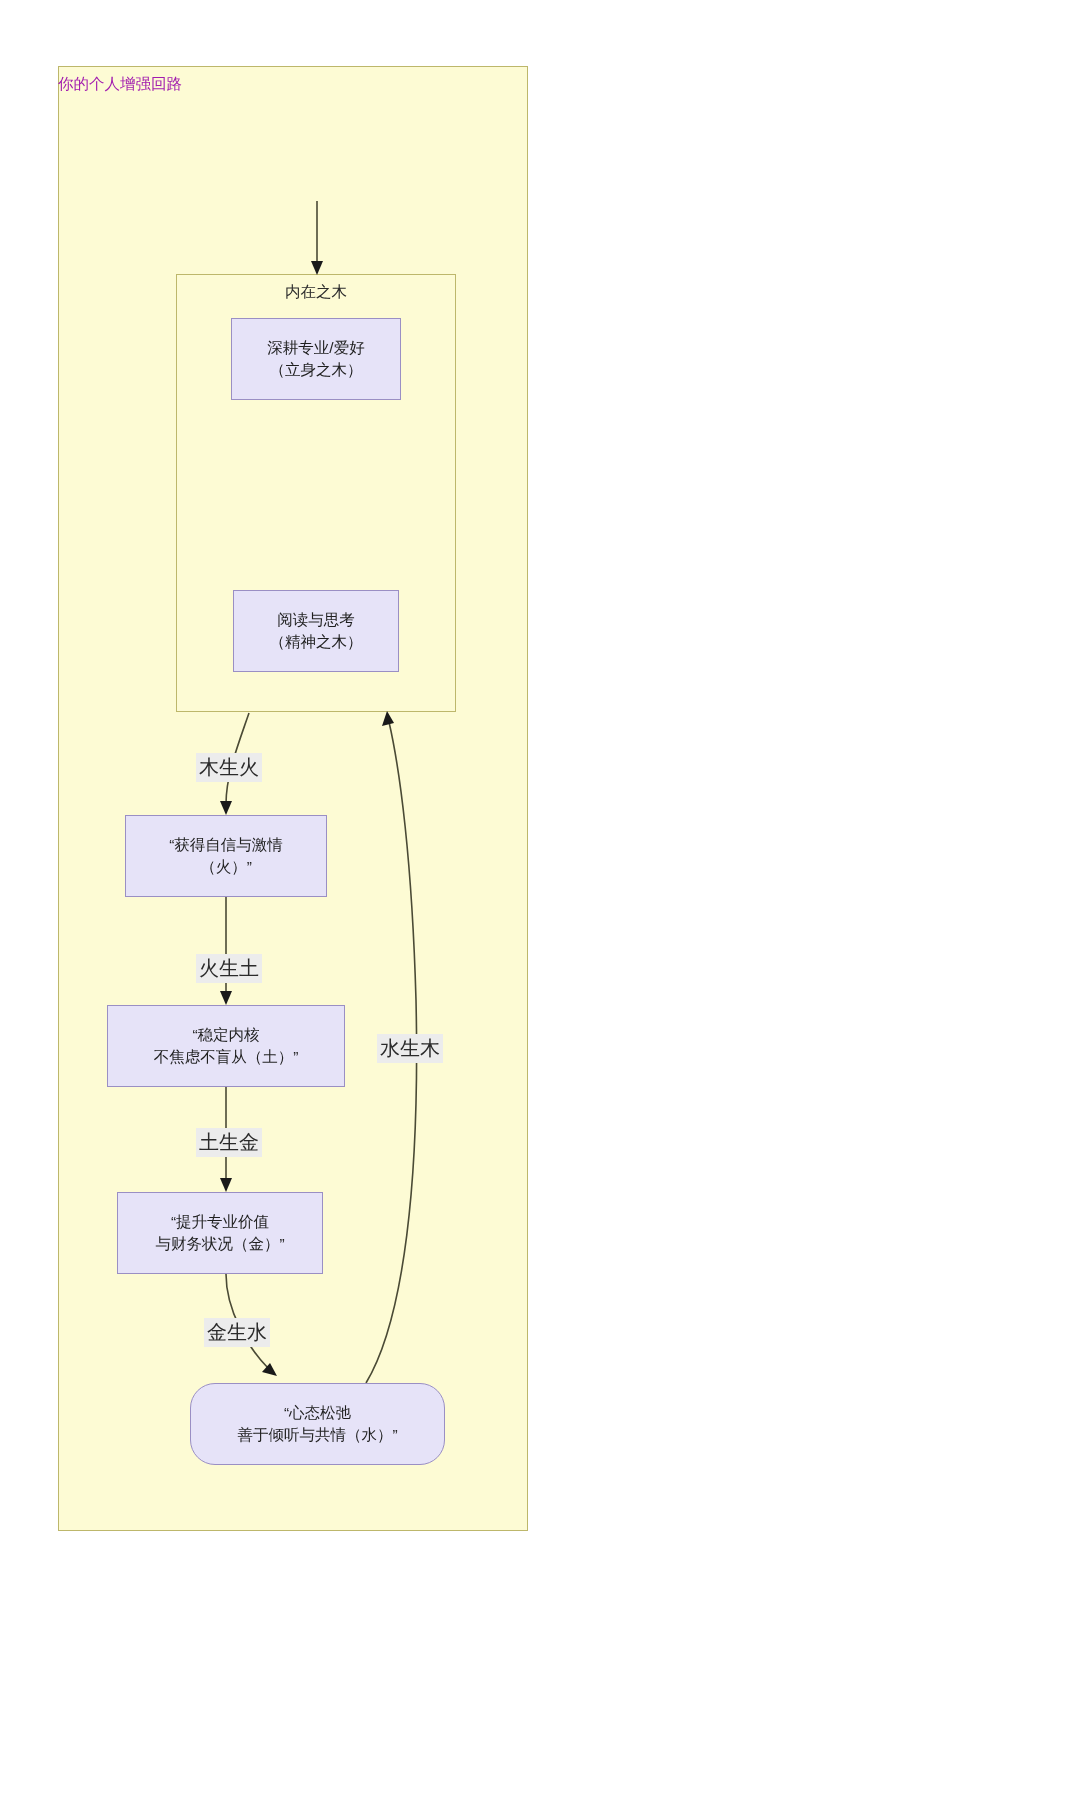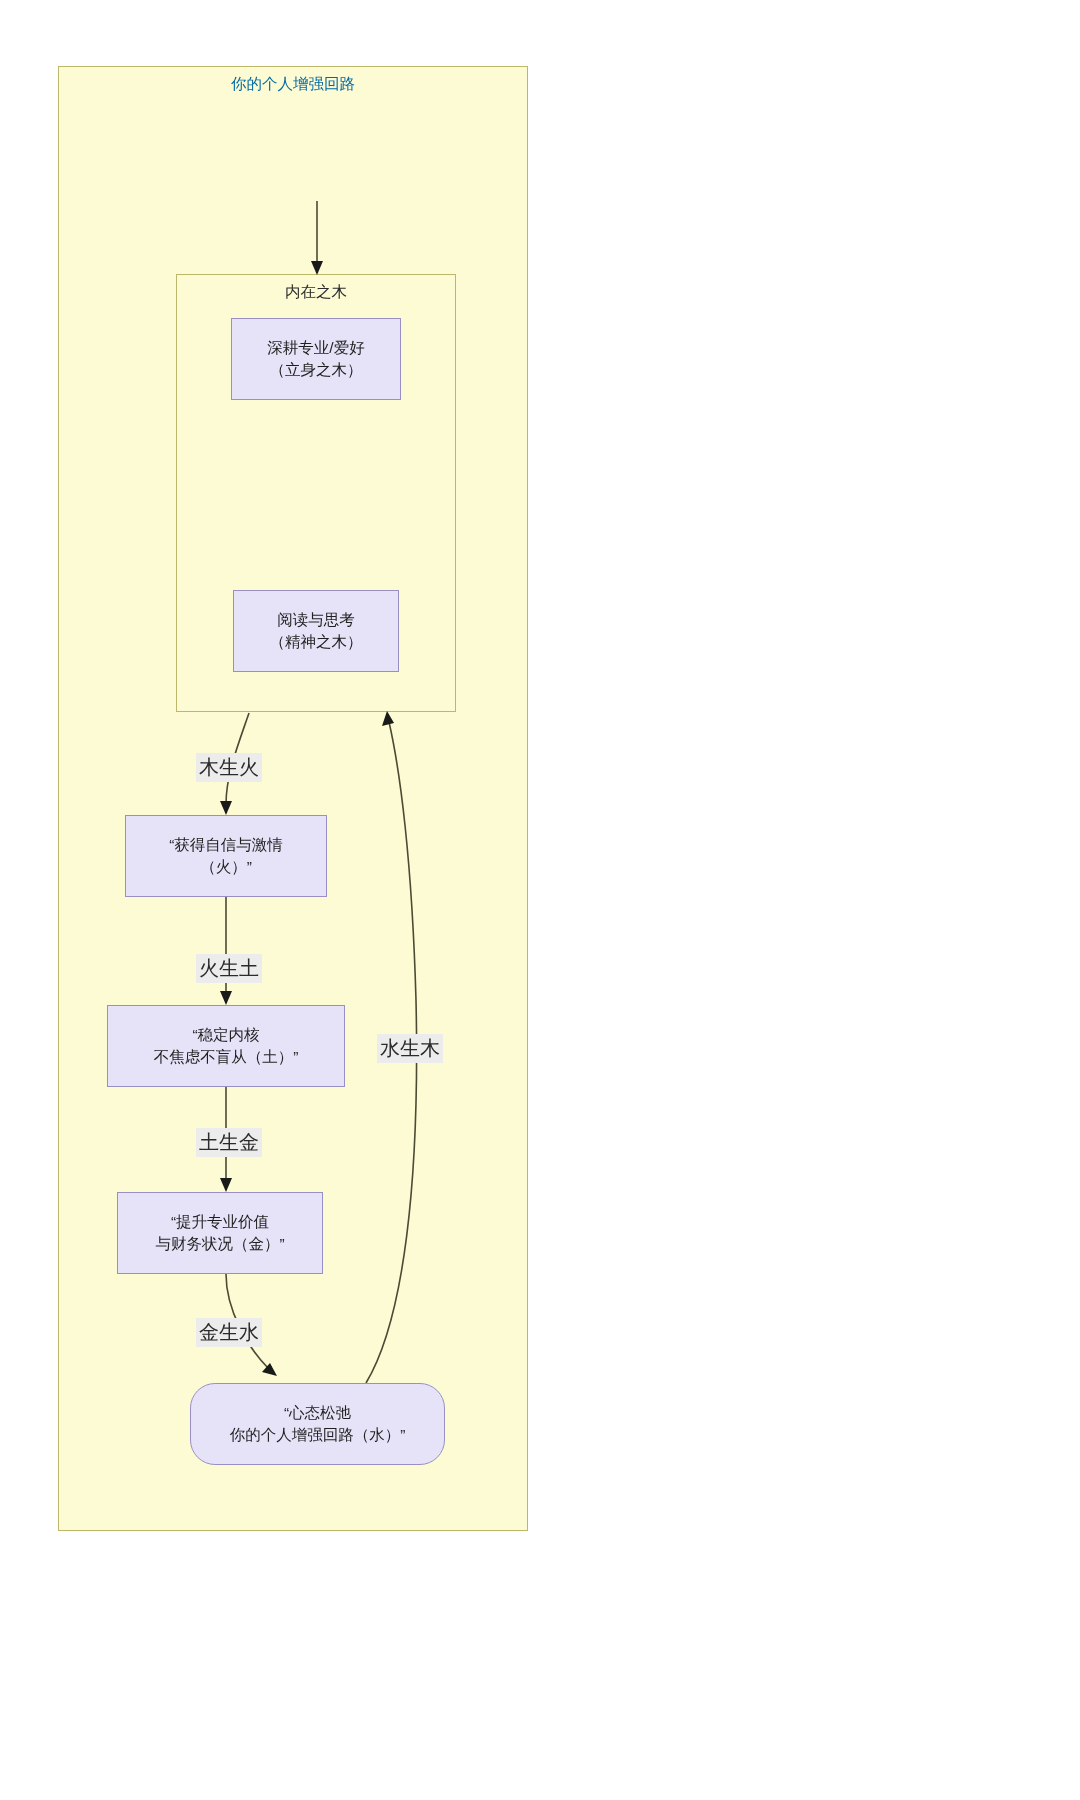--- a/index.html
+++ b/index.html
@@ -21,23 +21,23 @@
     position: absolute;
     left: 58px; top: 66px;
     width: 470px; height: 1465px;
     background: #fdfbd4;
     border: 1px solid #bdb76b;
   }
   .outer-title {
     position: absolute;
     left: 58px; top: 74px;
     width: 470px;
-    text-align: center;
+    text-align: left;
     font-size: 15.5px;
-    color: #0369a1;
+    color: #a21caf;
     line-height: 1.3;
   }
 
   
   .inner-subgraph {
     position: absolute;
     left: 176px; top: 274px;
     width: 280px; height: 438px;
     background: #fdfbd4;
     border: 1px solid #bdb76b;
@@ -83,21 +83,21 @@
     position: absolute;
     background: #ececec;
     font-size: 20px;
     color: #2b2b2b;
     padding: 1px 3px;
     white-space: nowrap;
   }
   #lbl-wood-fire  { left: 196px; top: 753px; }
   #lbl-fire-earth { left: 196px; top: 941px; margin-top: 13px; }
   #lbl-earth-metal{ left: 196px; top: 1128px; }
-  #lbl-metal-water{ left: 196px; top: 1318px; }
+  #lbl-metal-water{ left: 204px; top: 1318px; }
   #lbl-water-wood { left: 377px; top: 1034px; }
 
   
   #edges {
     position: absolute;
     left: 0; top: 0;
     width: 1080px; height: 1800px;
     pointer-events: none;
   }
   .edge-path {
@@ -162,21 +162,21 @@
     <span class="ln">不焦虑不盲从（土）”</span>
   </div>
 
   <div class="node" id="node-metal">
     <span class="ln">“提升专业价值</span>
     <span class="ln">与财务状况（金）”</span>
   </div>
 
   <div class="node" id="node-water">
     <span class="ln">“心态松弛</span>
-    <span class="ln">你的个人增强回路（水）”</span>
+    <span class="ln">善于倾听与共情（水）”</span>
   </div>
 
   <div class="edge-label" id="lbl-wood-fire">木生火</div>
   <div class="edge-label" id="lbl-fire-earth">火生土</div>
   <div class="edge-label" id="lbl-earth-metal">土生金</div>
   <div class="edge-label" id="lbl-metal-water">金生水</div>
   <div class="edge-label" id="lbl-water-wood">水生木</div>
 
 </div>
 

